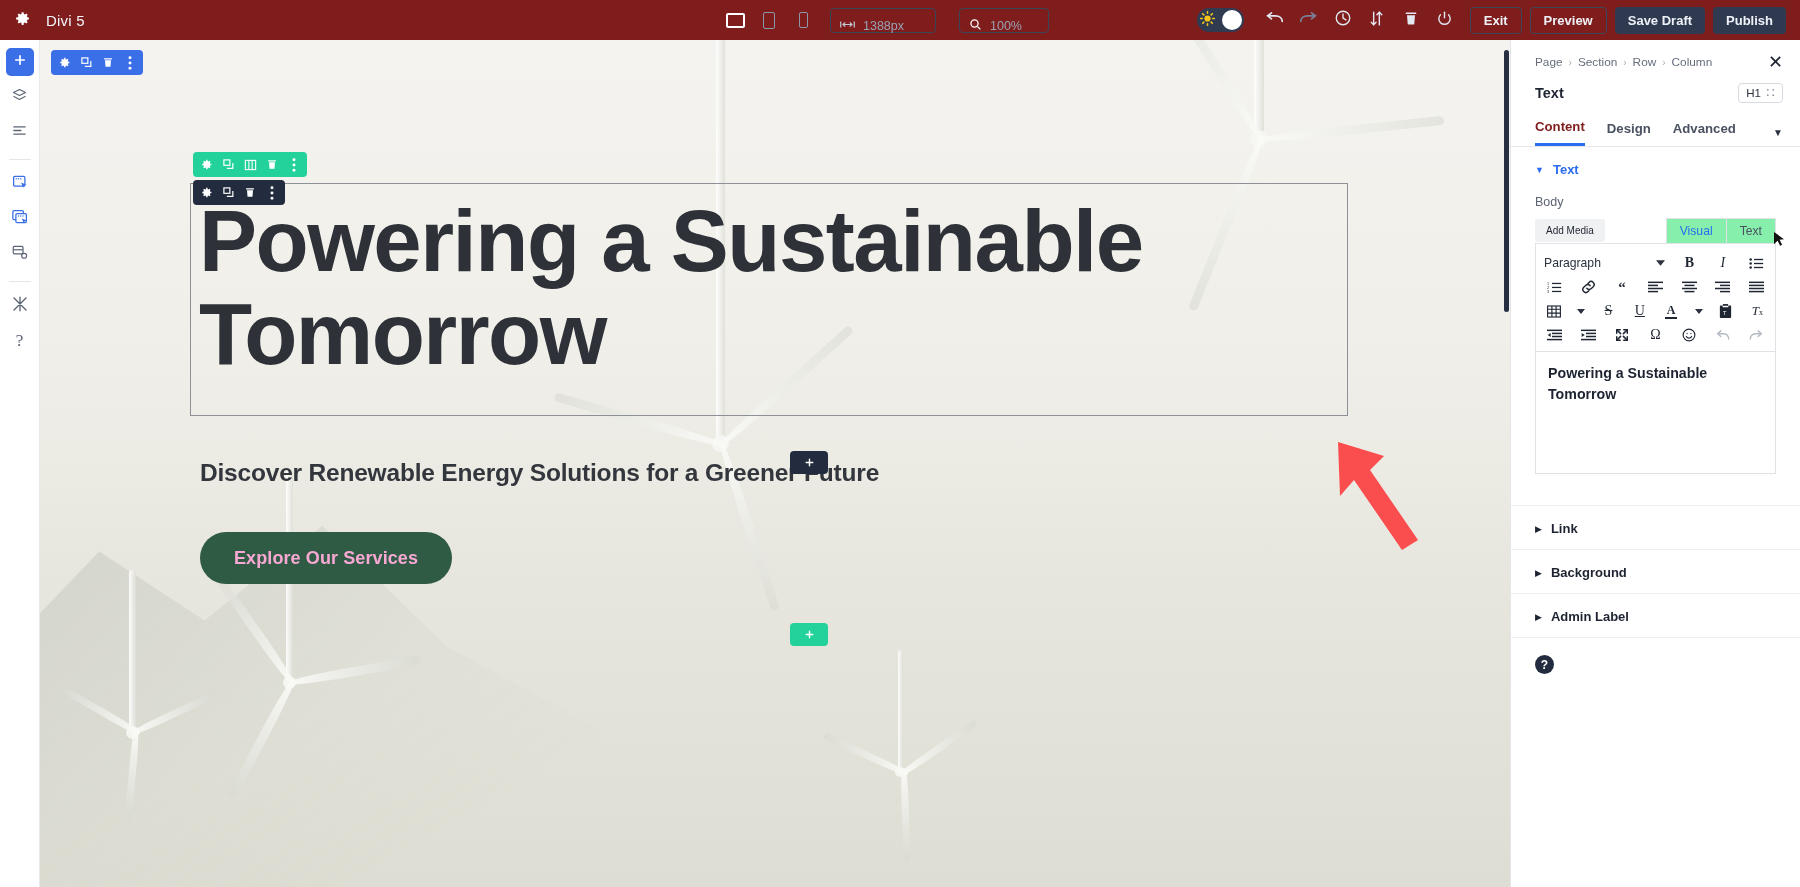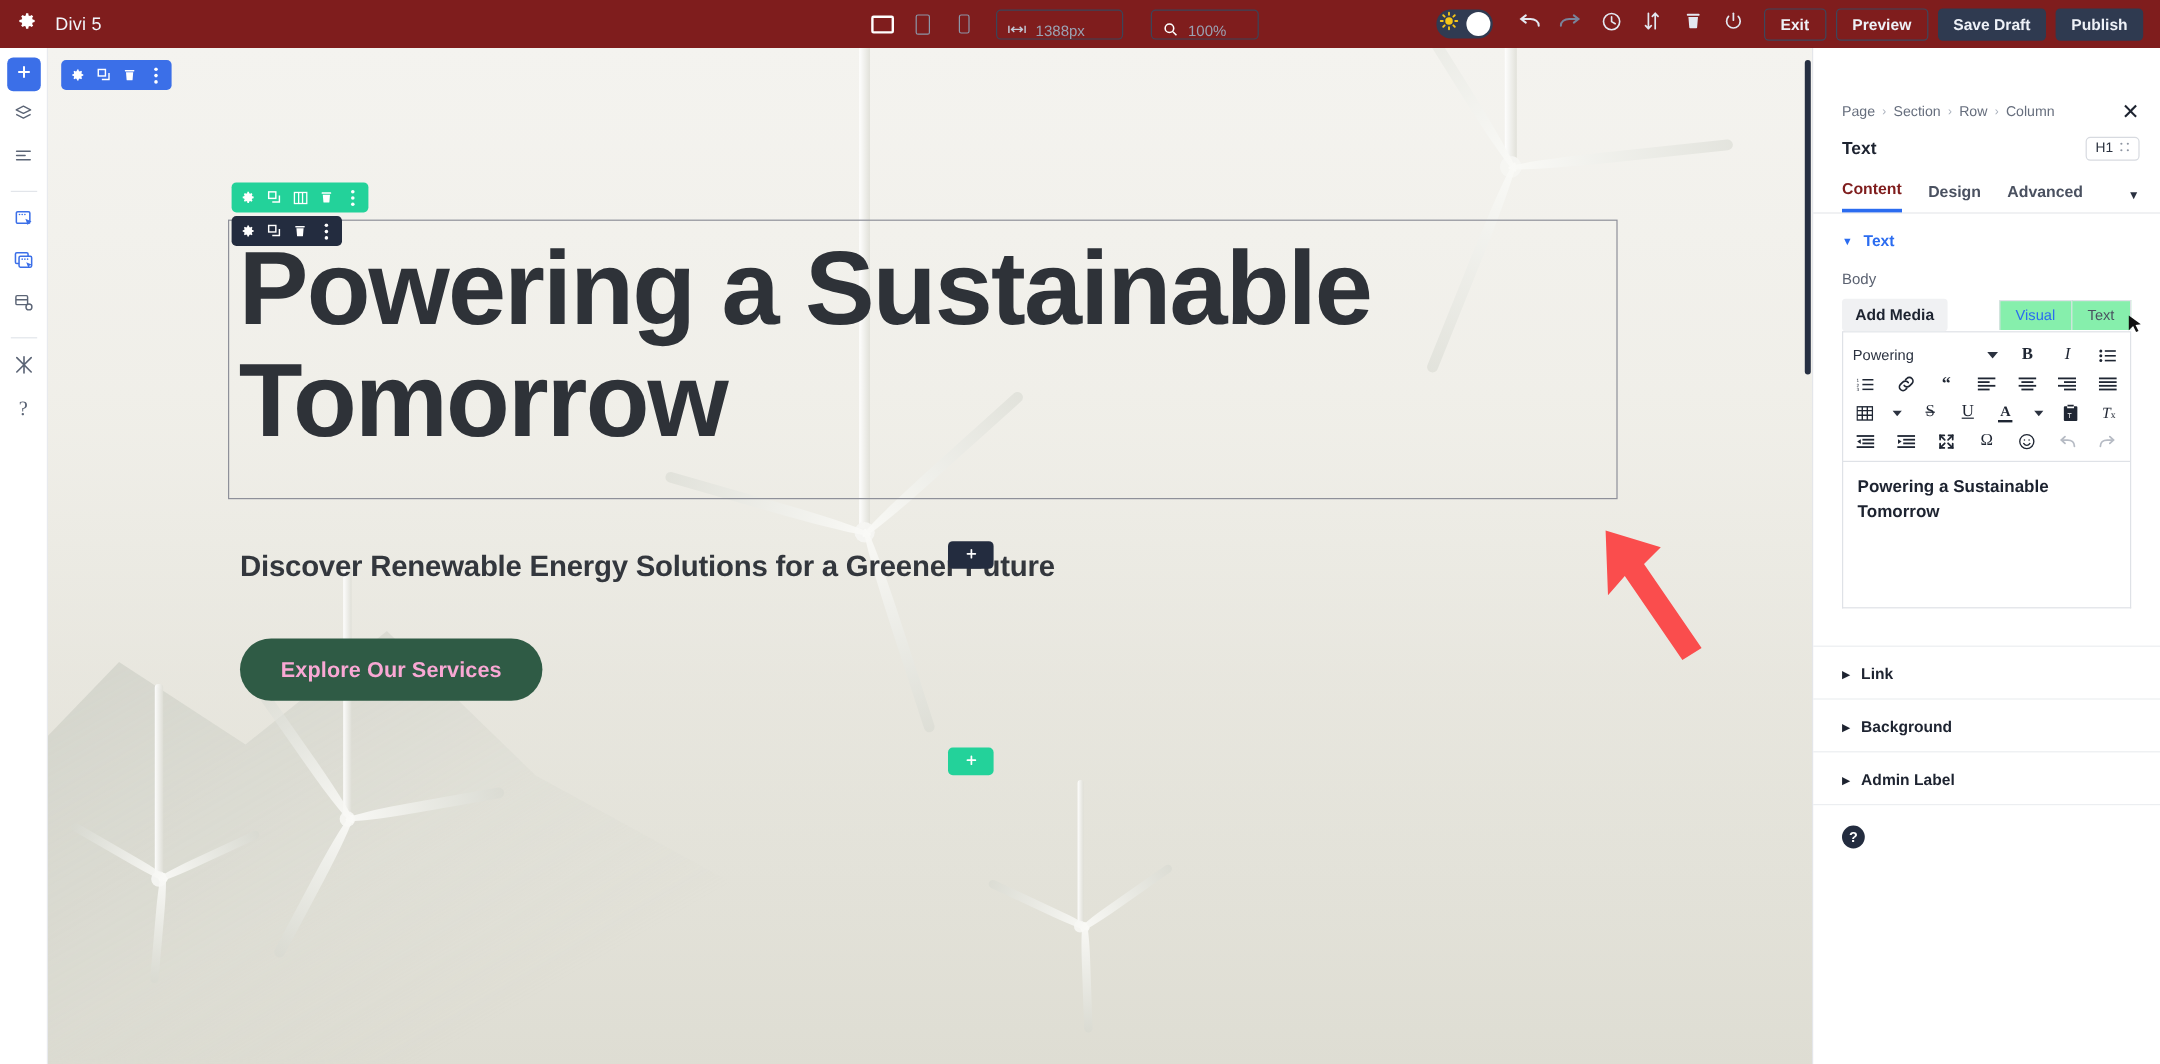--- a/index.html
+++ b/index.html
@@ -194,21 +194,20 @@
   #panel {
     position: absolute; right: 0; top: 40px;
     width: 290px; height: 847px;
     background: #ffffff;
     border-left: 1px solid #e4e6ea;
     z-index: 50;
   }
   #crumbRow {
     display: flex; align-items: center; justify-content: space-between;
     padding: 13px 17px 4px 24px;
-    margin-top: 31px;
   }
   .crumbs { display: flex; align-items: center; gap: 6px; font-size: 11.8px; color: #666e7d; }
   .crumbs .sep { color: #a9b0bc; font-size: 10px; }
   #closeX { cursor: pointer; font-size: 18px; color: #1d2330; line-height: 1; }
   #titleRow {
     display: flex; align-items: center; justify-content: space-between;
     padding: 8px 17px 0 24px;
   }
   #panelTitle { font-size: 14.5px; font-weight: bold; color: #1d2330; }
   #tagChip {
@@ -234,21 +233,21 @@
   .sect-head.open .lbl { color: #2b6cf0; }
   .sect-head.open .caret { color: #2b6cf0; }
   .sect-head.closed .lbl { color: #1d2330; }
   .sect-head.closed .caret { color: #1d2330; }
   .divider { height: 1px; background: #eceef1; }
 
   #bodyLabel { font-size: 12.5px; color: #5b6271; padding: 5px 24px 9px 24px; }
   #editorWrap { padding: 0 24px; }
   #editorHead { display: flex; align-items: center; justify-content: space-between; }
   #addMedia {
-    background: #f0f1f3; border-radius: 3px; font-size: 13px; font-weight: bold;
+    background: #f0f1f3; border-radius: 3px; font-size: 10px; font-weight: normal;
     color: #1d2330; padding: 6px 11px; cursor: pointer;
   }
   .vt-group { display: flex; }
   .vt {
     border: 1px solid #dfe2e7; border-bottom: none; font-size: 12.2px;
     padding: 5px 13px; cursor: pointer; background: #86efac;
   }
   .vt.sel { color: #2b6cf0; }
   .vt.off { color: #4a5160; border-left: none; }
 
@@ -679,21 +678,21 @@
       <div id="addMedia">Add Media</div>
       <div class="vt-group">
         <div class="vt sel">Visual</div>
         <div class="vt off">Text</div>
       </div>
     </div>
 
     <div id="toolbarBox">
 
       <div class="trow">
-        <div class="tcell wide">Powering</div>
+        <div class="tcell wide">Paragraph</div>
         <div class="tcell caret">
           <svg width="9" height="6" viewBox="0 0 10 6" fill="#2b3240">
               <path d="M0 0h10L5 6z"></path>
             </svg>
         </div>
         <div class="tcell">
             <b style="font-size:14px;font-family:'Liberation Serif',serif;">B</b>
           </div>
         <div class="tcell">
             <i style="font-size:14px;font-family:'Liberation Serif',serif;">I</i>

